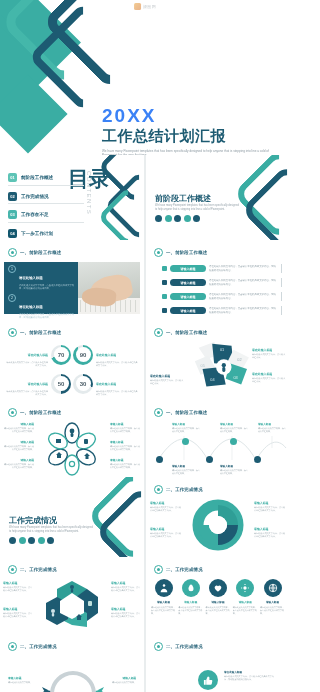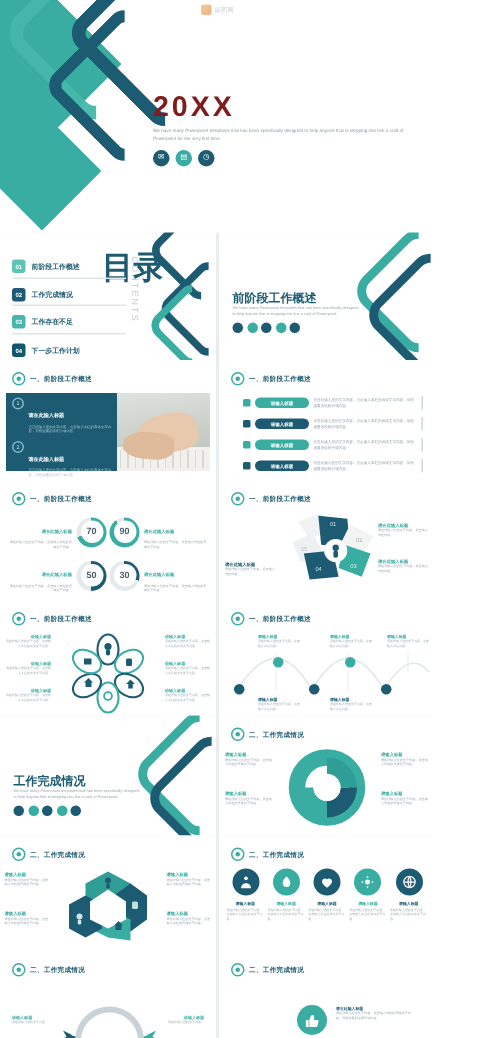--- a/index.html
+++ b/index.html
@@ -47,21 +47,21 @@
   .sh-navy-v2 {
     left:44px; top:18px; width:78px; height:78px;
     border:8px solid #1d5b72; border-radius:12px; transform:rotate(45deg);
     border-top-color:transparent; border-right-color:transparent;
   }
   .sh-teal-small {
     left:0px; top:86px; width:56px; height:56px;
     background:#3aada3; border-radius:0 0 0 14px; transform:rotate(45deg);
   }
   .cover-text { position:absolute; right:6px; top:62px; width:182px; text-align:left; z-index:6; }
-  .cover-year { font-size:19px; font-weight:700; color:#7f1d1d; letter-spacing:2px; line-height:1; }
+  .cover-year { font-size:19px; font-weight:700; color:#3b82f6; letter-spacing:2px; line-height:1;margin-top:44px; }
   .cover-title { font-size:15px; font-weight:700; color:#1d5b72; letter-spacing:.5px; margin-top:3px; line-height:1.1; }
   .cover-sub { margin-top:4px; font-size:3.1px; color:#8d9aa2; line-height:1.55; }
   .cover-dots { margin-top:5px; display:flex; gap:4px; }
   .cdot { width:11px; height:11px; border-radius:50%; display:flex; align-items:center; justify-content:center; color:#fff; font-size:5px; }
   .cdot.a{background:#1d5b72;} .cdot.b{background:#3aada3;} .cdot.c{background:#1d5b72;}
 
   
   .row { display:flex; gap:2px; width:290px; background:#e9edee; flex:0 0 auto; }
   .slide { position:relative; width:144px; background:#fff; overflow:hidden; flex:0 0 auto; }
   .h80 { height:80px; } .h85{height:85px;} .h77{height:77px;} .h62{height:62px;}
@@ -178,20 +178,21 @@
     <div class="shape sh-navy-v2"></div>
     <div class="shape sh-teal-small"></div>
 
     <div class="logo">
       <span class="mark"></span>
       <span class="wm">摄图网</span>
     </div>
 
     <div class="cover-text">
       <div class="cover-year">20XX</div>
+      <div class="cover-title">工作总结计划汇报</div>
       <div class="cover-sub">We have many Powerpoint templates that has been specifically designed to help anyone that is stepping into line a cold of Powerpoint for the very first time.</div>
       <div class="cover-dots">
         <span class="cdot a">✉</span>
         <span class="cdot b">▤</span>
         <span class="cdot c">◷</span>
       </div>
     </div>
   </div>
 
   <div class="row">

